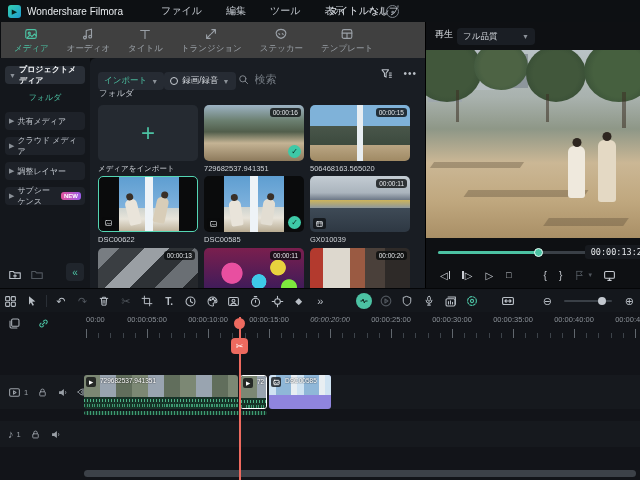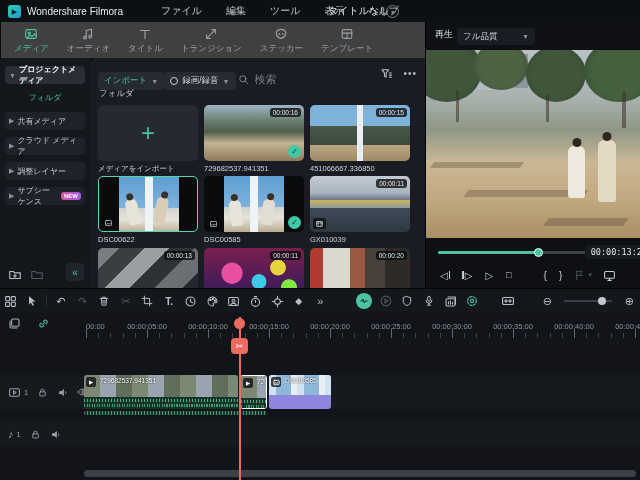--- a/index.html
+++ b/index.html
@@ -124,21 +124,21 @@
   .zoom-handle{position:absolute;left:34px;top:-3px;width:8px;height:8px;border-radius:50%;background:#c3c8cf;}
 
   
   .timeline{left:0;top:312px;width:640px;height:168px;background:#121419;}
   .tl-head-icons{position:absolute;left:8px;top:5px;display:flex;gap:16px;color:#aab0b7;align-items:center;}
   .ruler{position:absolute;left:84px;top:0;width:556px;height:26px;
          background-image:
            repeating-linear-gradient(to right,#61676e 0 1px,rgba(0,0,0,0) 1px 61px),
            repeating-linear-gradient(to right,#3d434a 0 1px,rgba(0,0,0,0) 1px 12.2px);
          background-size:auto 9px,auto 5px;background-position:2px bottom,2px bottom;background-repeat:repeat-x;}
-  .rlab{position:absolute;top:10px;font-size:7.5px;color:#8b9198;white-space:nowrap;}
+  .rlab{position:absolute;top:3px;font-size:7.5px;color:#8b9198;white-space:nowrap;}
   .rlab.c{width:48px;text-align:center;}
   .track{position:absolute;left:0;width:640px;background:#16191e;}
   .track-head{position:absolute;left:0;top:0;height:100%;width:84px;display:flex;align-items:center;gap:9px;
               padding-left:8px;box-sizing:border-box;color:#9aa0a7;}
   .tnum{font-size:7.5px;color:#9aa0a7;margin-left:-6px;}
   .clip{position:absolute;top:0;height:34px;border-radius:3px;overflow:hidden;box-sizing:border-box;}
   .strip{position:absolute;left:0;top:0;width:100%;height:22px;
          background:repeating-linear-gradient(90deg,#7c8874 0 16px,#99a4b0 16px 32px,#616e5c 32px 48px);}
   .strip.tower{background:repeating-linear-gradient(90deg,#cfe3f2 0 7px,#8fb7d8 7px 22px,#e8eef2 22px 28px);}
   .wave{position:absolute;left:0;top:22px;width:100%;height:12px;background:#173428;}
@@ -317,21 +317,21 @@
         <div class="thumb th-park1">
           <span class="dur">00:00:16</span>
           <span class="chk">✓</span>
         </div>
         <div class="tile-name">729682537.941351</div>
       </div>
       <div class="tile" style="left:212px;top:0;">
         <div class="thumb th-park2">
           <span class="dur">00:00:15</span>
         </div>
-        <div class="tile-name">451066667.336850</div>
+        <div class="tile-name">506468163.565020</div>
       </div>
 
       <div class="tile" style="left:0;top:71px;">
         <div class="thumb pillarbox sel">
           <div class="pb-inner"></div>
           <div class="fig" style="left:28px;top:22px;transform:rotate(-14deg);"></div>
           <div class="fig" style="left:56px;top:20px;transform:rotate(12deg);background:#d8cdb8;"></div>
           <span class="typeb">
             <svg class="ic" width="9" height="8" viewBox="0 0 16 16">
                 <rect x="2" y="3" width="12" height="10" rx="1.5"></rect>
@@ -571,21 +571,21 @@
             <path d="M11 8.5l1.2-1.2a2.3 2.3 0 0 0-3.2-3.2L7.8 5.3"></path>
           </svg>
         </span>
     </div>
 
     <div class="ruler">
       <span class="rlab" style="left:2px;">00:00</span>
       <span class="rlab c" style="left:39px;">00:00:05:00</span>
       <span class="rlab c" style="left:100px;">00:00:10:00</span>
       <span class="rlab c" style="left:161px;">00:00:15:00</span>
-      <span class="rlab c" style="left:222px;">00:00:20:00</span>
+      <span class="rlab c" style="left:222px;font-style:italic;">00:00:20:00</span>
       <span class="rlab c" style="left:283px;">00:00:25:00</span>
       <span class="rlab c" style="left:344px;">00:00:30:00</span>
       <span class="rlab c" style="left:405px;">00:00:35:00</span>
       <span class="rlab c" style="left:466px;">00:00:40:00</span>
       <span class="rlab c" style="left:527px;">00:00:45:00</span>
     </div>
 
     <div class="track" style="top:63px;height:34px;">
       <div class="track-head">
         <span>

